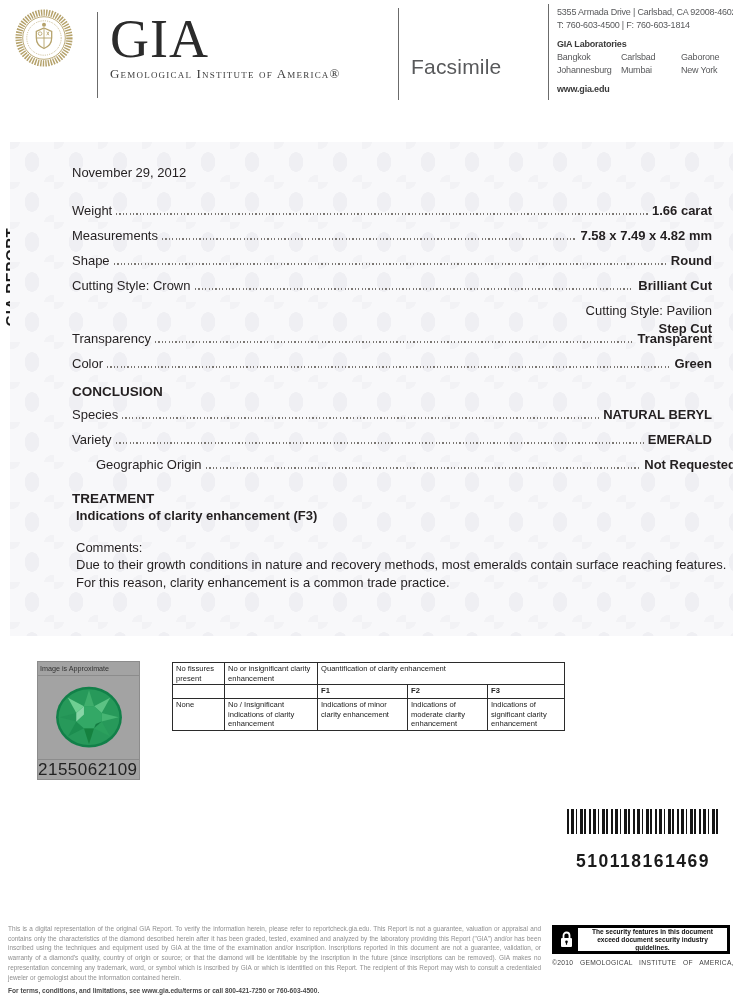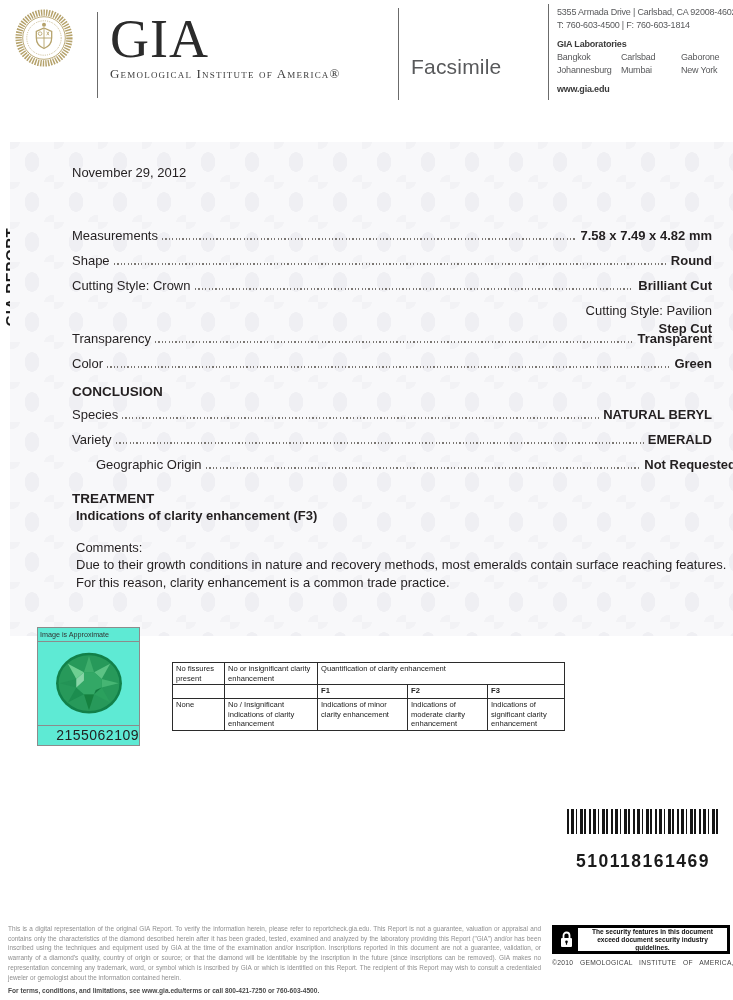--- a/index.html
+++ b/index.html
@@ -38,24 +38,24 @@
   .spec{position:absolute;left:72px;width:640px;display:flex;align-items:flex-end;font-size:13px;}
   .spec .lbl{white-space:nowrap;}
   .spec .dots{flex:1;height:2px;margin:0 4px 3px 4px;
               background:repeating-linear-gradient(90deg,#7a7672 0 1.2px,transparent 1.2px 3.4px);}
   .spec .val{white-space:nowrap;font-weight:bold;}
   .sec-head{position:absolute;left:72px;font-size:13.5px;font-weight:bold;}
   .plain{position:absolute;left:76px;font-size:13px;}
   .plain.b{font-weight:bold;}
 
   
-  .gembox{position:absolute;left:37px;top:627px;width:101px;height:117px;border:1px solid #8c8c8c;background:#5eead4;}
+  .gembox{position:absolute;left:37px;top:661px;width:101px;height:117px;border:1px solid #8c8c8c;background:#a3a3a3;}
   .gembox .cap{height:13px;line-height:13px;border-bottom:1px solid #8c8c8c;font-size:7.2px;color:#333;padding-left:2px;}
   .gembox .img{height:83px;display:flex;align-items:center;justify-content:center;}
-  .gembox .num{border-top:1px solid #8c8c8c;height:19px;line-height:19px;text-align:right;font-size:14px;letter-spacing:0.5px;color:#222;}
+  .gembox .num{border-top:1px solid #8c8c8c;height:19px;line-height:19px;text-align:left;font-size:17px;letter-spacing:0.5px;color:#222;}
 
   
   .ctable{position:absolute;left:172px;top:662px;border-collapse:collapse;table-layout:fixed;width:392px;
           font-size:7.6px;line-height:9.6px;color:#222;}
   .ctable td{border:1px solid #2b2b2b;padding:1px 3px;vertical-align:top;background:#fff;}
   .ctable .f{font-weight:bold;}
   .c1{width:52px;} .c2{width:93px;} .c3{width:90px;} .c4{width:80px;} .c5{width:77px;}
   .rowF td{height:11px;}
 
   
@@ -125,20 +125,25 @@
     <div class="gap"></div>
     <div class="bold">www.gia.edu</div>
   </div>
 
   <div class="side-label">GIA REPORT 2155062109</div>
 
   <div class="panel"></div>
 
   <div class="date">November 29, 2012</div>
 
+  <div class="spec" style="top:203px;">
+    <span class="lbl">Weight</span>
+    <span class="dots"></span>
+    <span class="val">1.66 carat</span>
+  </div>
   <div class="spec" style="top:228px;">
     <span class="lbl">Measurements</span>
     <span class="dots"></span>
     <span class="val">7.58 x 7.49 x 4.82 mm</span>
   </div>
   <div class="spec" style="top:253px;">
     <span class="lbl">Shape</span>
     <span class="dots"></span>
     <span class="val">Round</span>
   </div>

